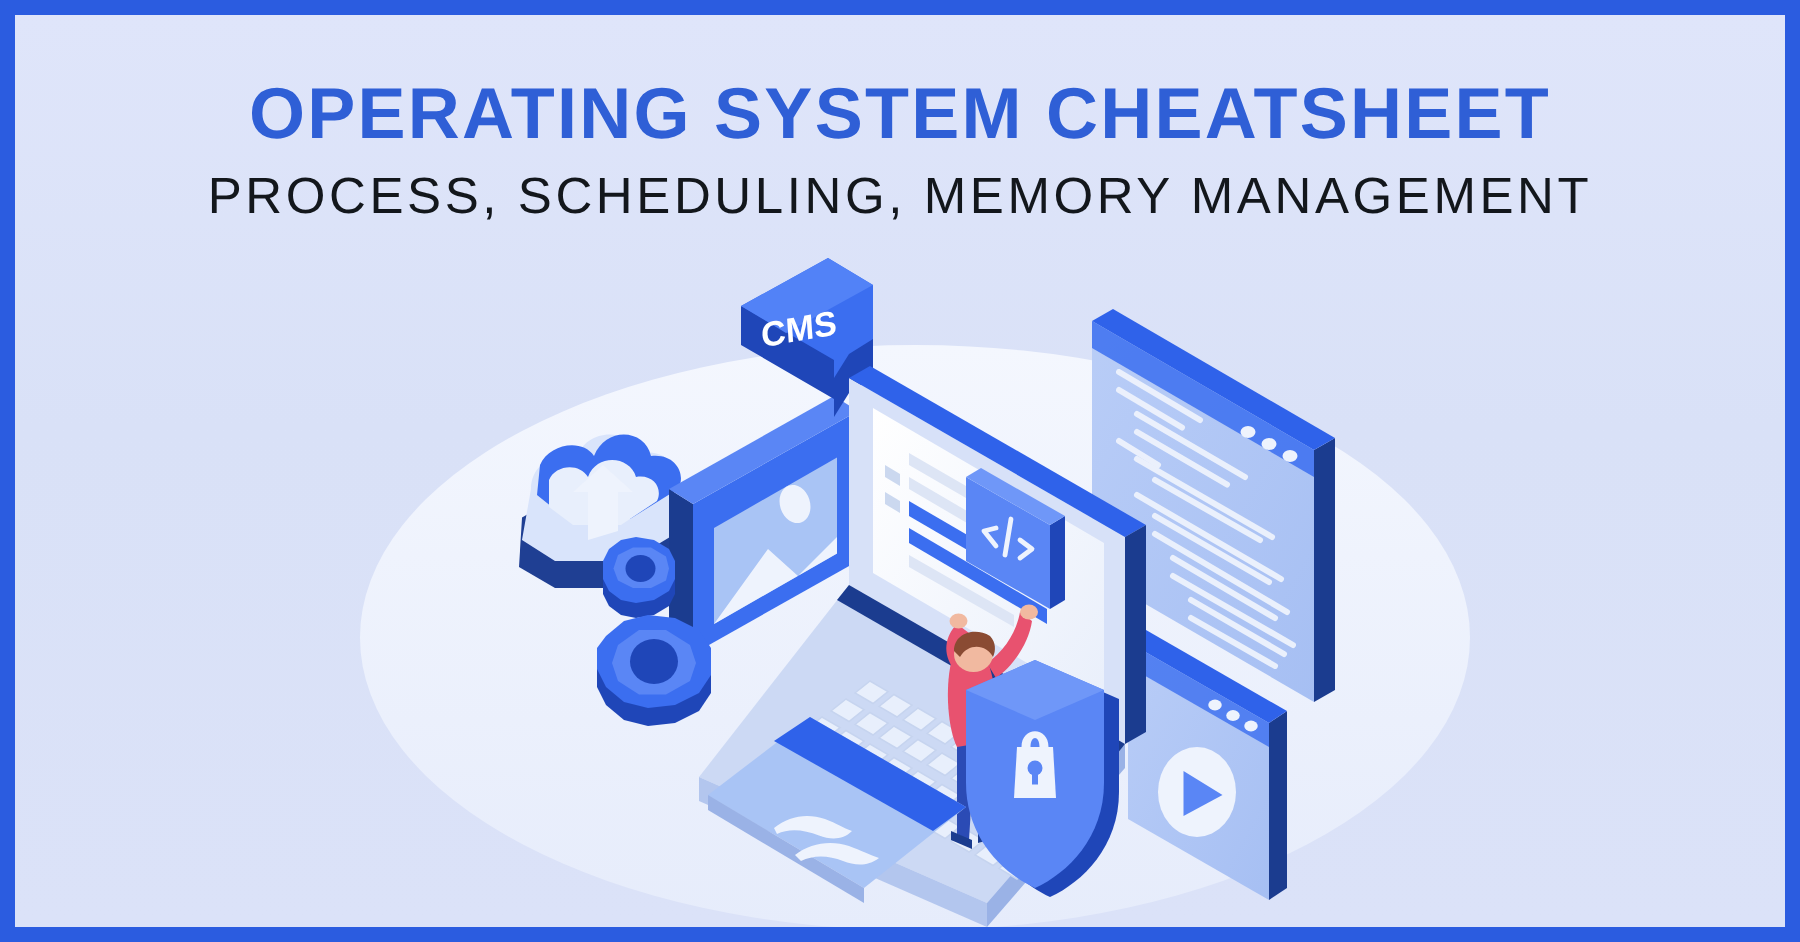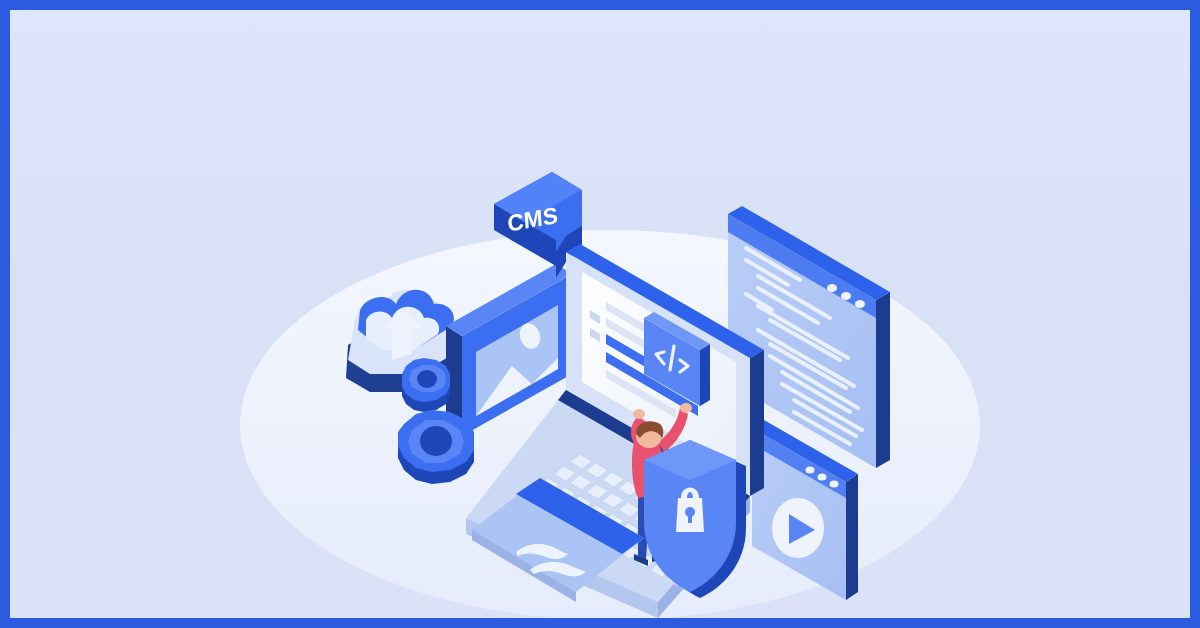--- a/index.html
+++ b/index.html
@@ -64,20 +64,24 @@
     display: block;
     width: 100%;
     height: 100%;
   }
 </style>
 </head>
 <body>
 
 <div id="banner">
 
+  <div id="title-block">
+    <h1 id="main-title">OPERATING SYSTEM CHEATSHEET</h1>
+    <h2 id="sub-title">PROCESS, SCHEDULING, MEMORY MANAGEMENT</h2>
+  </div>
 
   <div id="illustration">
     <svg viewBox="0 0 1200 468" xmlns="http://www.w3.org/2000/svg">
       <defs>
         <linearGradient id="gFloor" x1="0" y1="0" x2="0" y2="1">
           <stop offset="0%" stop-color="#f4f7fe"></stop>
           <stop offset="100%" stop-color="#e6ecfb"></stop>
         </linearGradient>
         <linearGradient id="gScreen" x1="0" y1="0" x2="1" y2="1">
           <stop offset="0%" stop-color="#ffffff"></stop>

